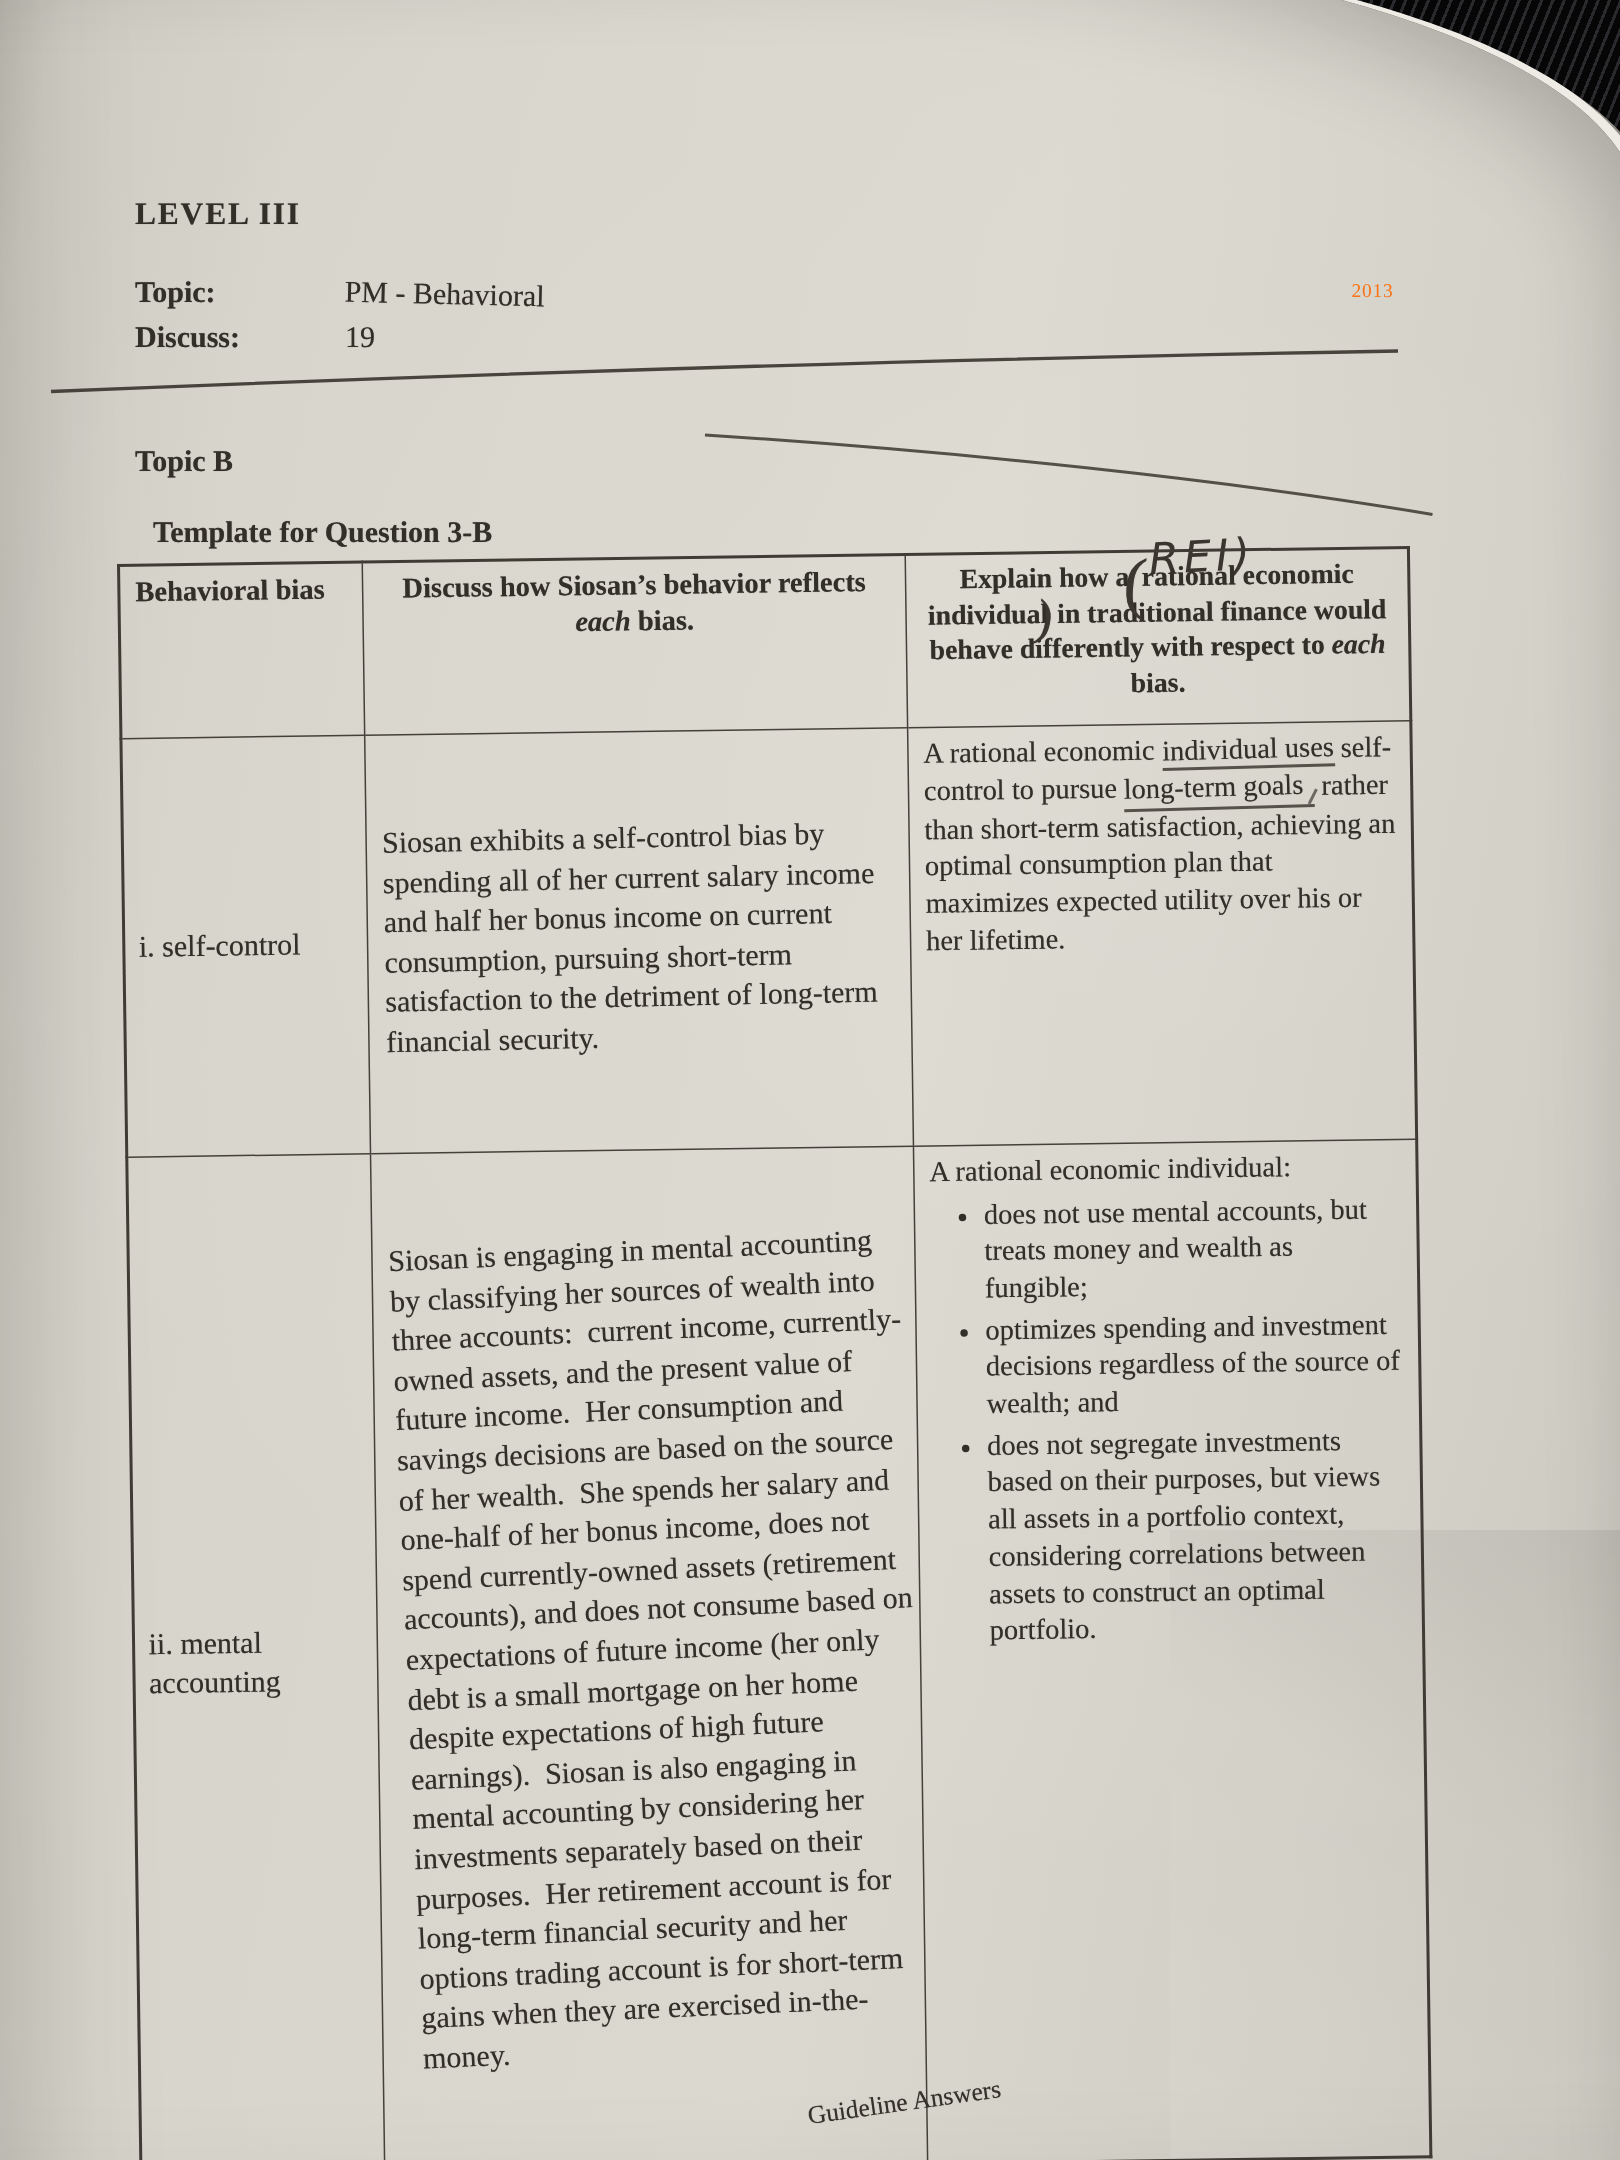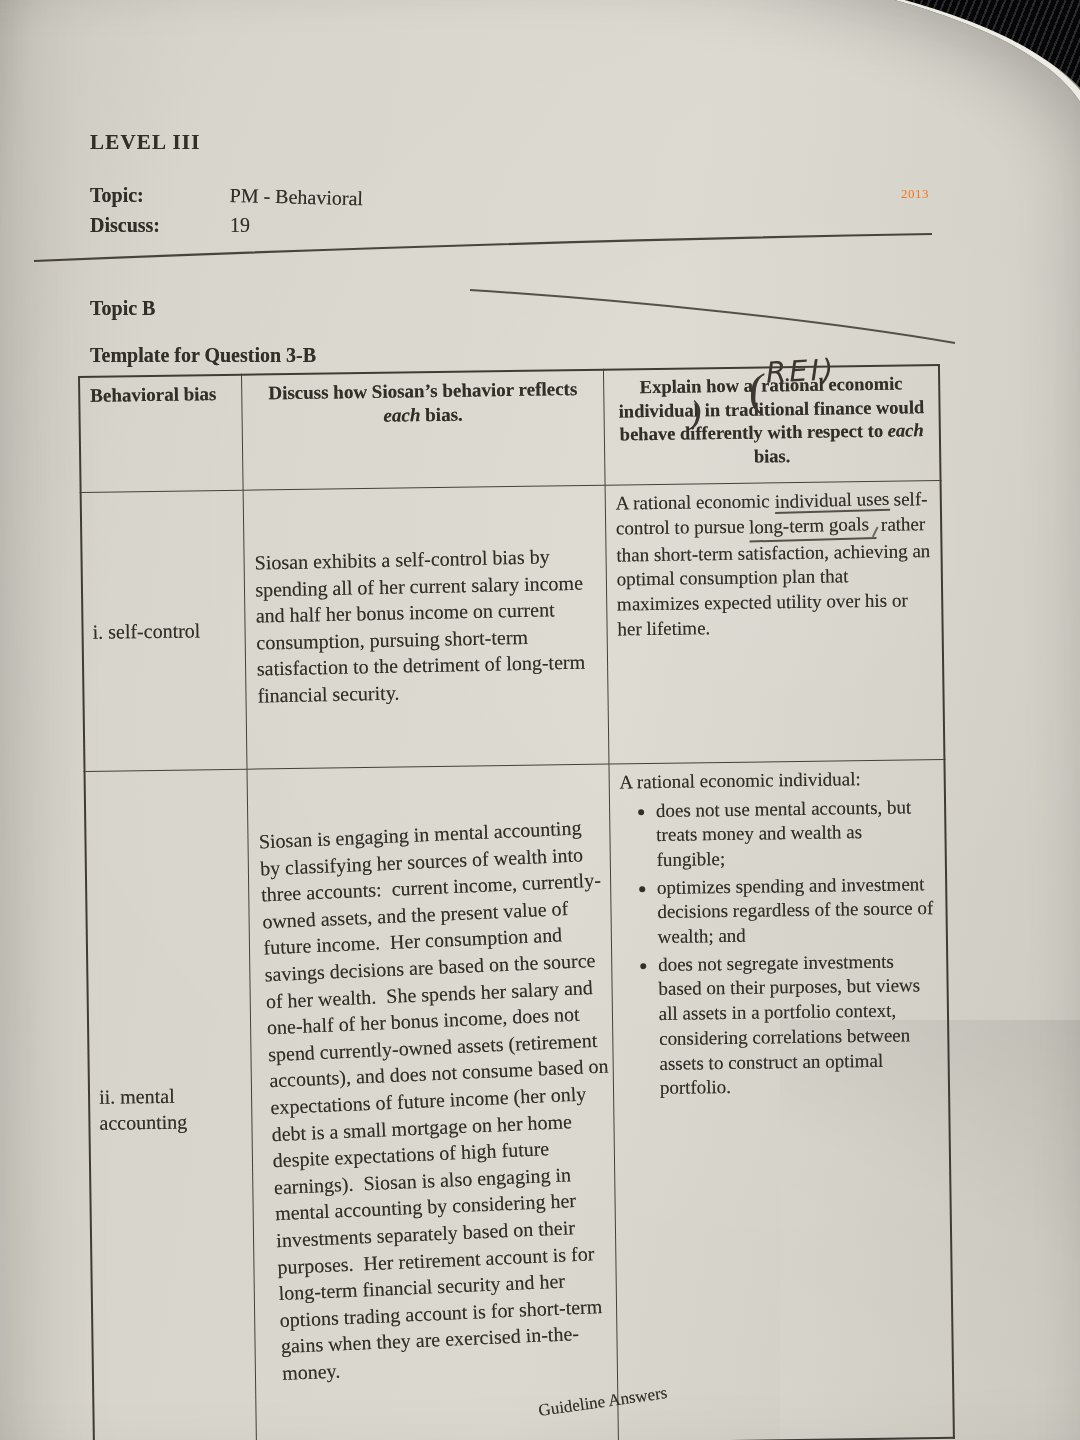--- a/index.html
+++ b/index.html
@@ -29,21 +29,21 @@
   .ink{color:#322e28;text-shadow:0 0 .5px rgba(50,46,40,.55);}
   .bold{font-weight:bold;}
   .level-heading{left:90px;top:130px;font-size:21px;letter-spacing:1.2px;}
   .meta-block{left:90px;top:184px;}
   .meta-row{display:flex;margin-bottom:7px;font-size:20px;}
   .meta-label{width:140px;font-weight:bold;}
   .meta-value{font-weight:normal;}
   .meta-value.tilt{transform:rotate(1.4deg);transform-origin:left top;display:inline-block;}
   .year-stamp{left:901px;top:186px;font-size:13px;letter-spacing:.5px;color:#f97316;}
   .part-heading{left:90px;top:297px;font-size:20px;}
-  .template-heading{left:90px;top:344px;font-size:20px;}
+  .template-heading{left:102px;top:344px;font-size:20px;}
   .footer-note{left:538px;top:1392px;font-size:17px;transform:rotate(-8deg);color:#34302a;}
   
   .rei-note{left:766px;top:354px;font-family:"DejaVu Sans",sans-serif;font-style:italic;
     font-size:29px;letter-spacing:3px;color:#3a352e;transform:rotate(-3deg);font-weight:500;}
   .hand-paren{display:inline-block;font-weight:400;color:#3c3730;line-height:0;}
   .hand-paren.open{font-size:46px;vertical-align:-8px;margin:0 -3px 0 -4px;transform:rotate(5deg);position:relative;top:5px;}
   .hand-paren.close{font-size:34px;vertical-align:-5px;margin-left:-8px;margin-right:-2px;transform:rotate(12deg);position:relative;top:3px;}
   .hand-u{display:inline-block;border-bottom:2.5px solid rgba(52,47,40,.8);transform:rotate(-0.8deg);line-height:1.12;}
   .hand-u.goals::after{content:"";display:inline-block;width:2px;height:11px;
     border-right:2px solid rgba(52,47,40,.65);transform:rotate(28deg);margin-left:3px;vertical-align:-7px;}

